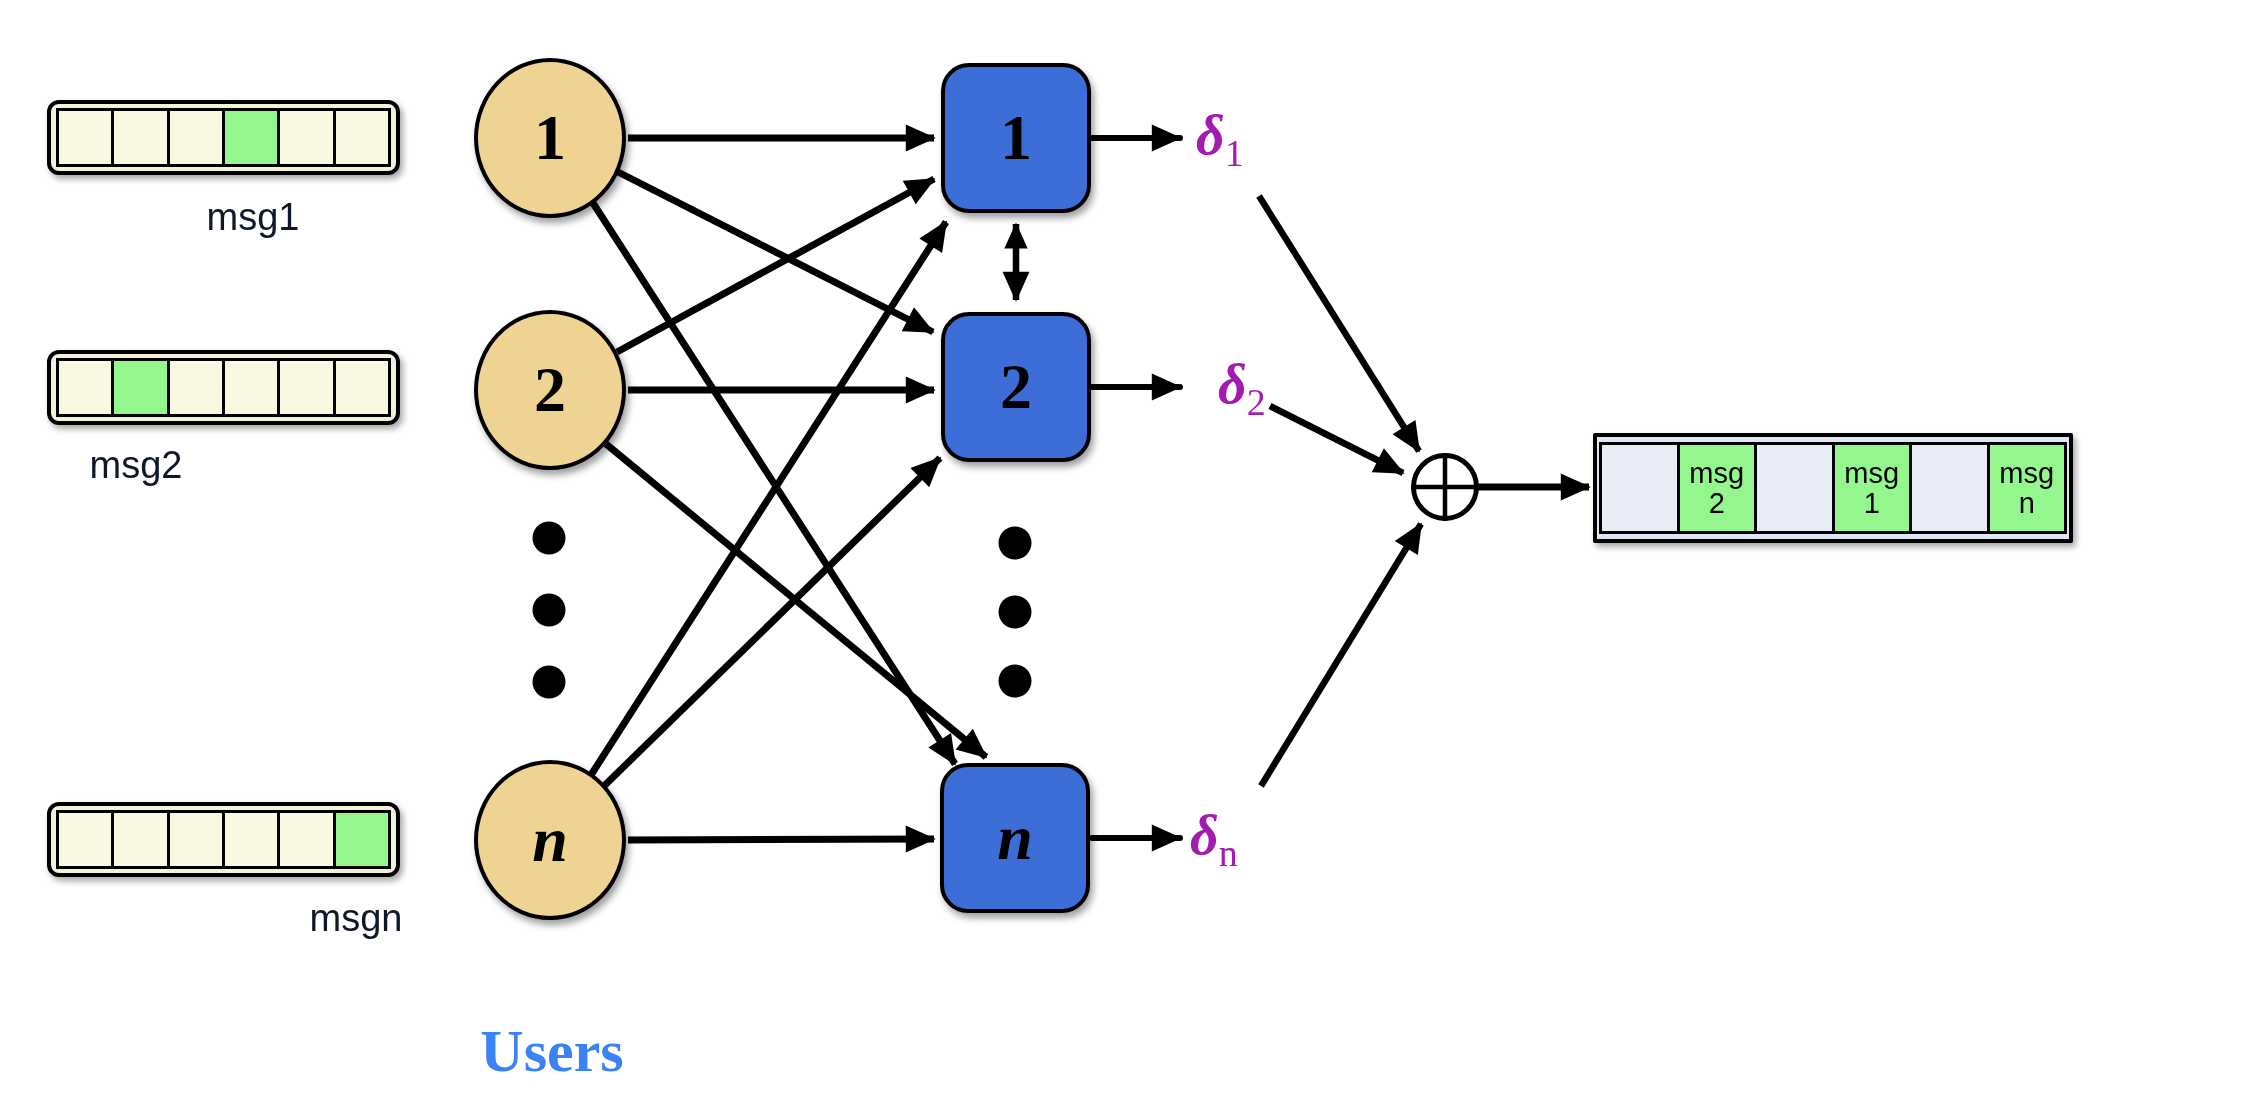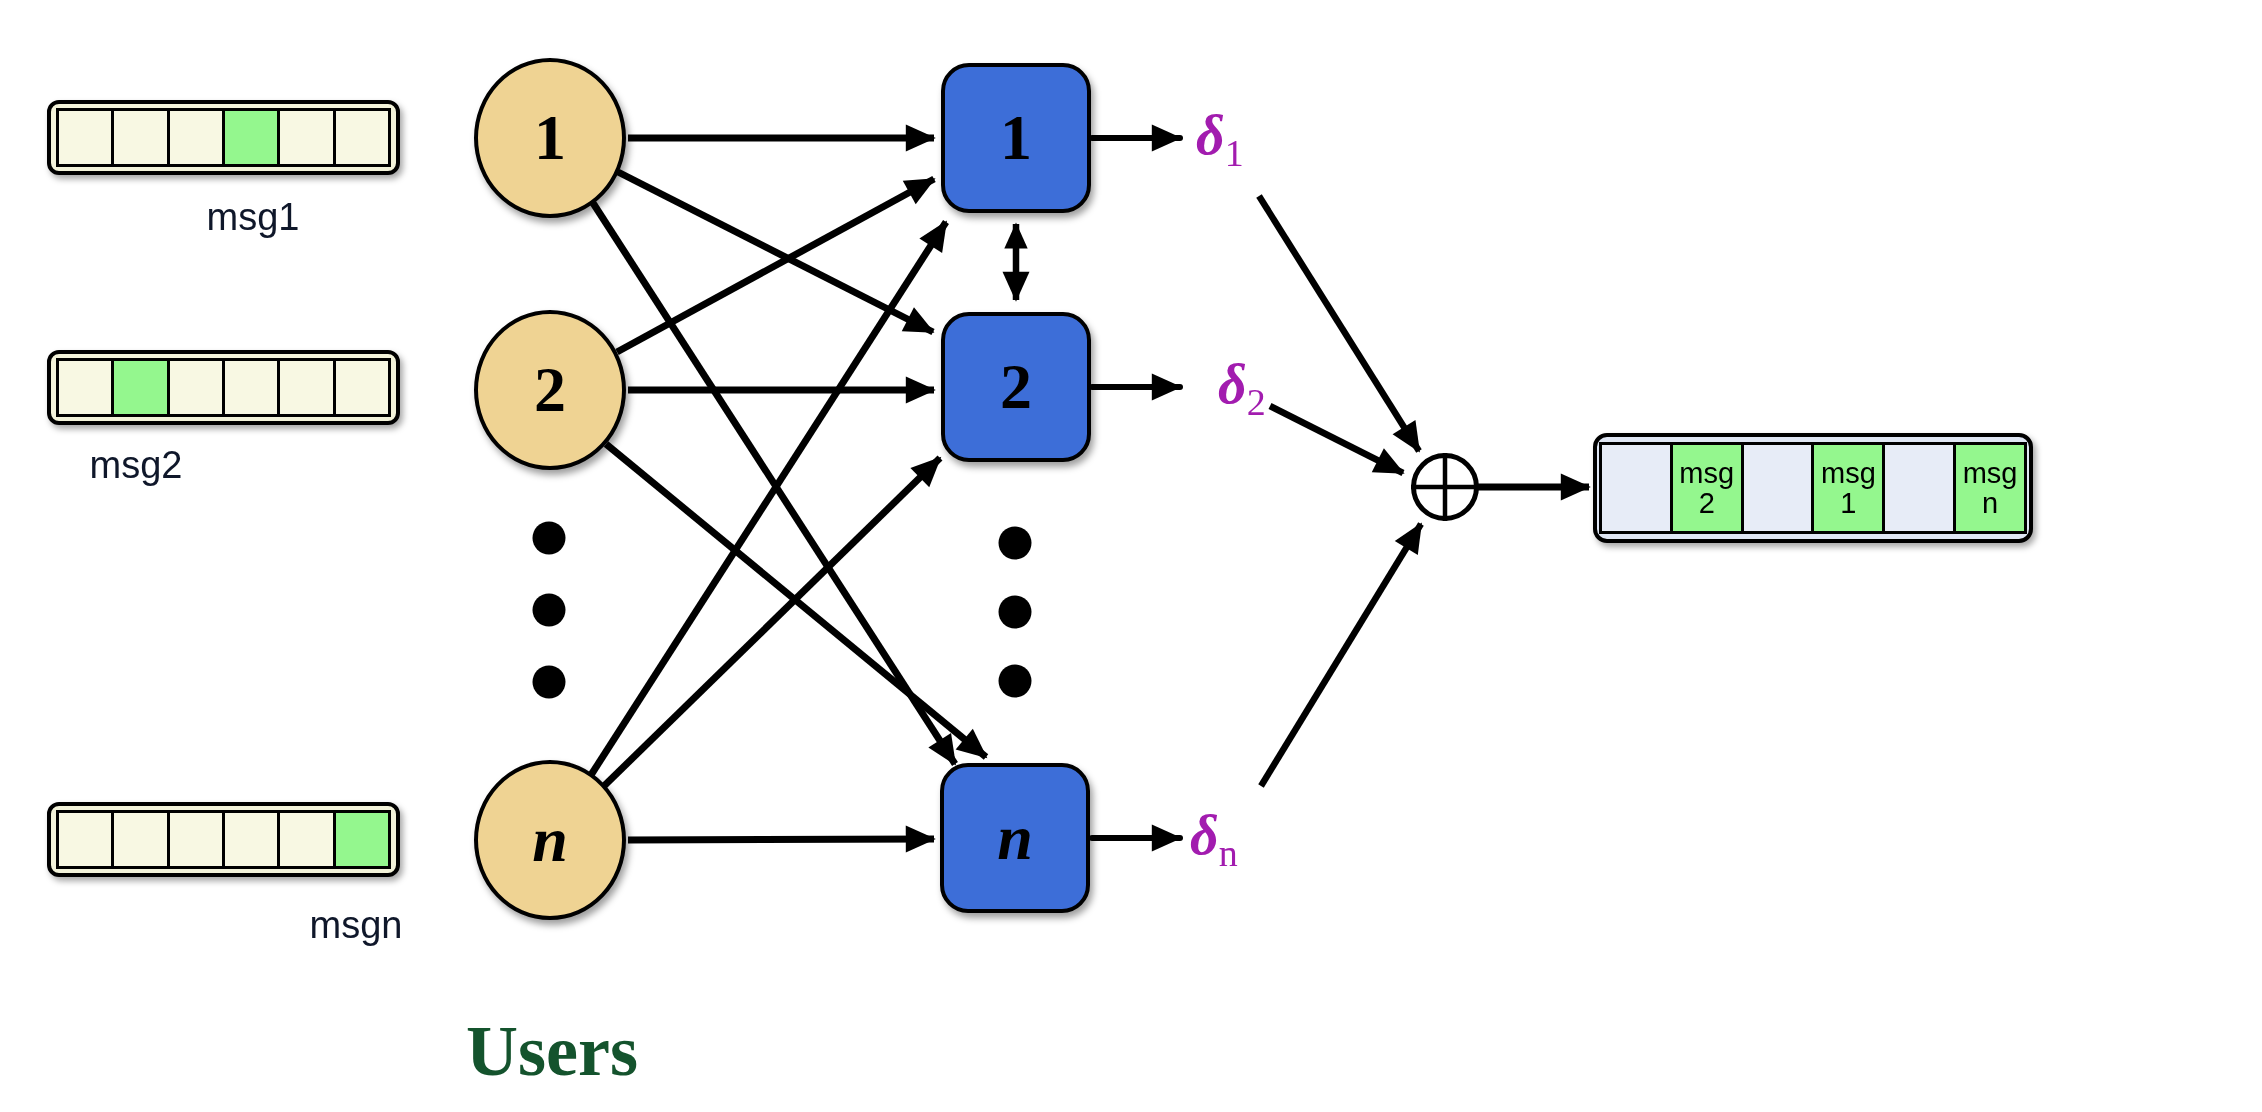--- a/index.html
+++ b/index.html
@@ -50,39 +50,39 @@
   .delta-label{
     position:absolute;transform:translateY(-54%);
     font-weight:bold;font-style:italic;font-size:56px;color:#a21caf;white-space:nowrap;
   }
   .delta-label sub{
     font-style:normal;font-weight:normal;font-size:38px;line-height:0;vertical-align:-12px;
   }
 
   
   .out-buffer{
-    position:absolute;left:1593px;top:433px;width:440px;height:110px;
+    position:absolute;left:1593px;top:433px;width:480px;height:110px;
     background:var(--band-light,#dfe6f4);
-    border:4px solid var(--line,#000);border-radius:14px;
+    border:4px solid var(--line,#000);border-radius:2px;
     box-shadow:3px 4px 6px rgba(0,0,0,.35);
     display:flex;padding:5px 2px;
   }
   .ocell{
     flex:1;background:var(--cell-light,#e7ecf7);
     border:3px solid var(--line,#000);margin-left:-3px;
     display:flex;flex-direction:column;align-items:center;justify-content:center;
     font-family:"Liberation Sans",sans-serif;font-size:29px;line-height:1.04;color:#000;
   }
   .ocell:first-child{margin-left:0;}
   .ocell[data-fill="green"]{background:var(--cell-green,#94f78e);}
 
   
   .caption{
     position:absolute;transform:translate(-50%,-50%);
-    font-weight:bold;font-size:72px;color:#14532d;white-space:nowrap;
+    font-weight:bold;font-size:60px;color:#3b82f6;white-space:nowrap;
   }
 </style>
 </head>
 <body>
 
 <div class="canvas">
 
   <svg class="edges" viewBox="0 0 2262 1112">
     <defs>
       <marker id="arr" viewBox="0 0 10 10" refX="9.4" refY="5" markerWidth="42" markerHeight="30" markerUnits="userSpaceOnUse" orient="auto">
@@ -154,21 +154,21 @@
   <div class="msg-label" style="left:136px;top:465px;">msg2</div>
 
   <div class="msg-buffer" style="left:47px;top:802px;">
     <div class="cell" data-fill="empty"></div>
     <div class="cell" data-fill="empty"></div>
     <div class="cell" data-fill="empty"></div>
     <div class="cell" data-fill="empty"></div>
     <div class="cell" data-fill="empty"></div>
     <div class="cell" data-fill="filled"></div>
   </div>
-  <div class="msg-label" style="left:356px;top:918px;margin-top:7px;">msgn</div>
+  <div class="msg-label" style="left:356px;top:918px;">msgn</div>
 
   <div class="user-node" style="left:474px;top:58px;">
       <span>1</span>
     </div>
   <div class="user-node" style="left:474px;top:310px;">
       <span>2</span>
     </div>
   <div class="user-node" style="left:474px;top:760px;">
       <span class="var-label">n</span>
     </div>

